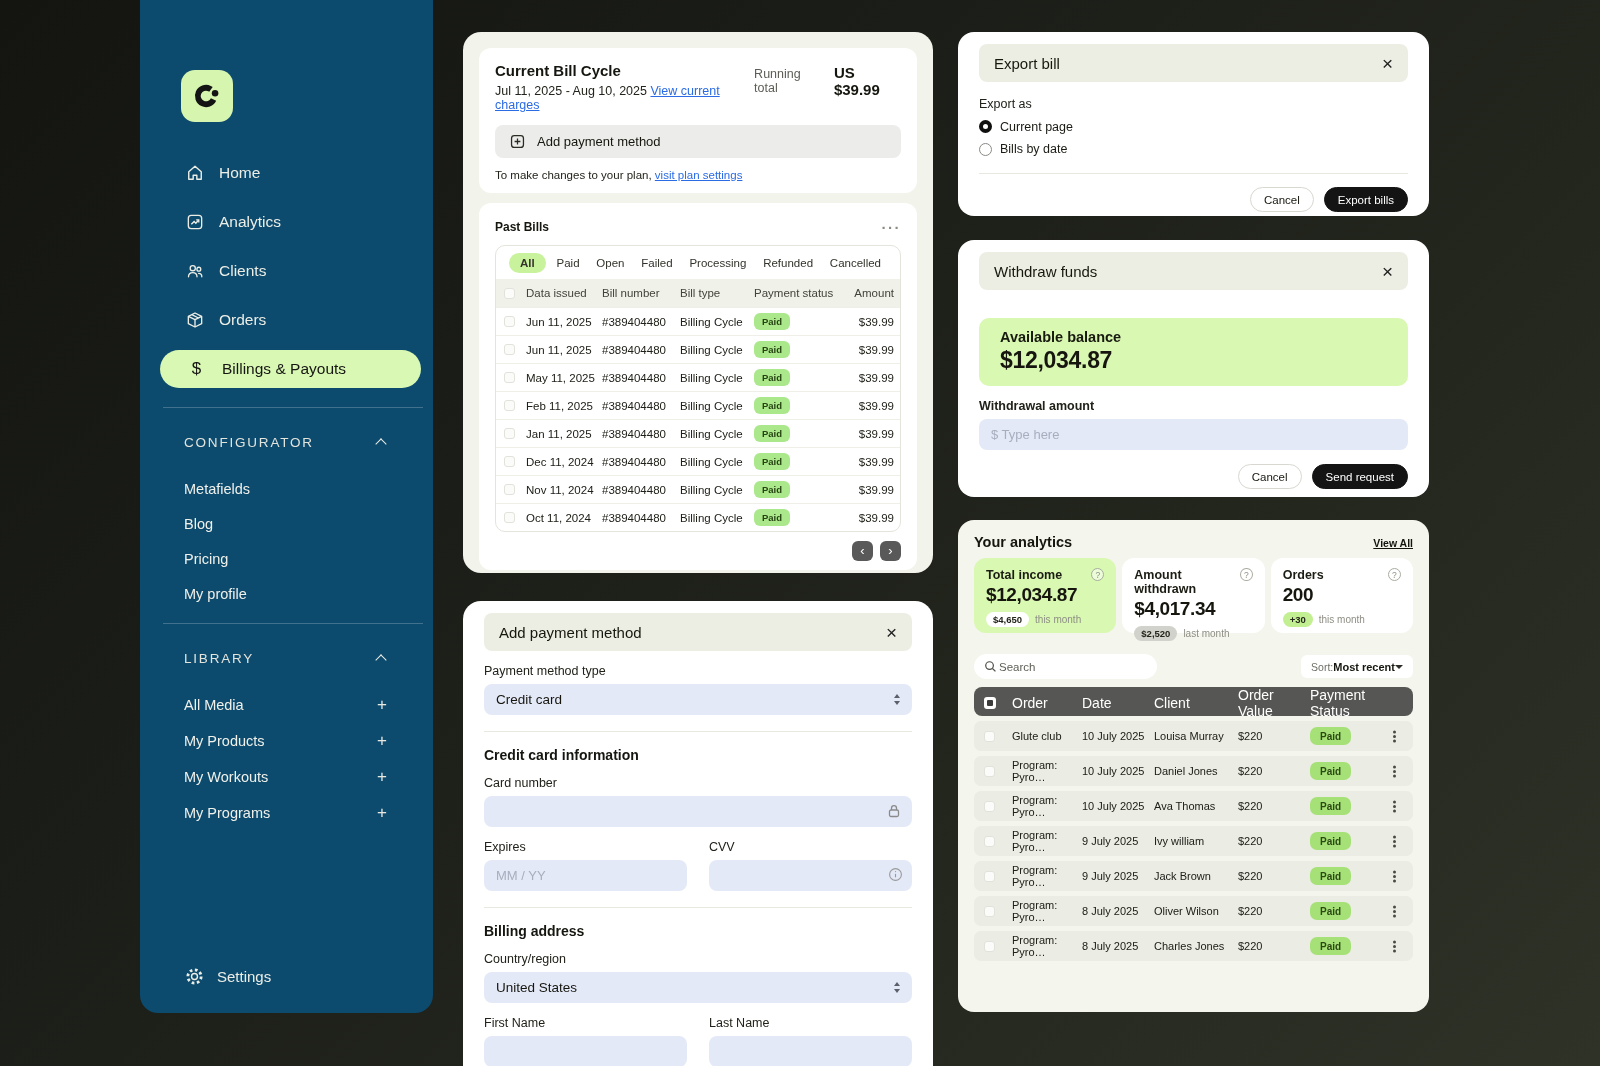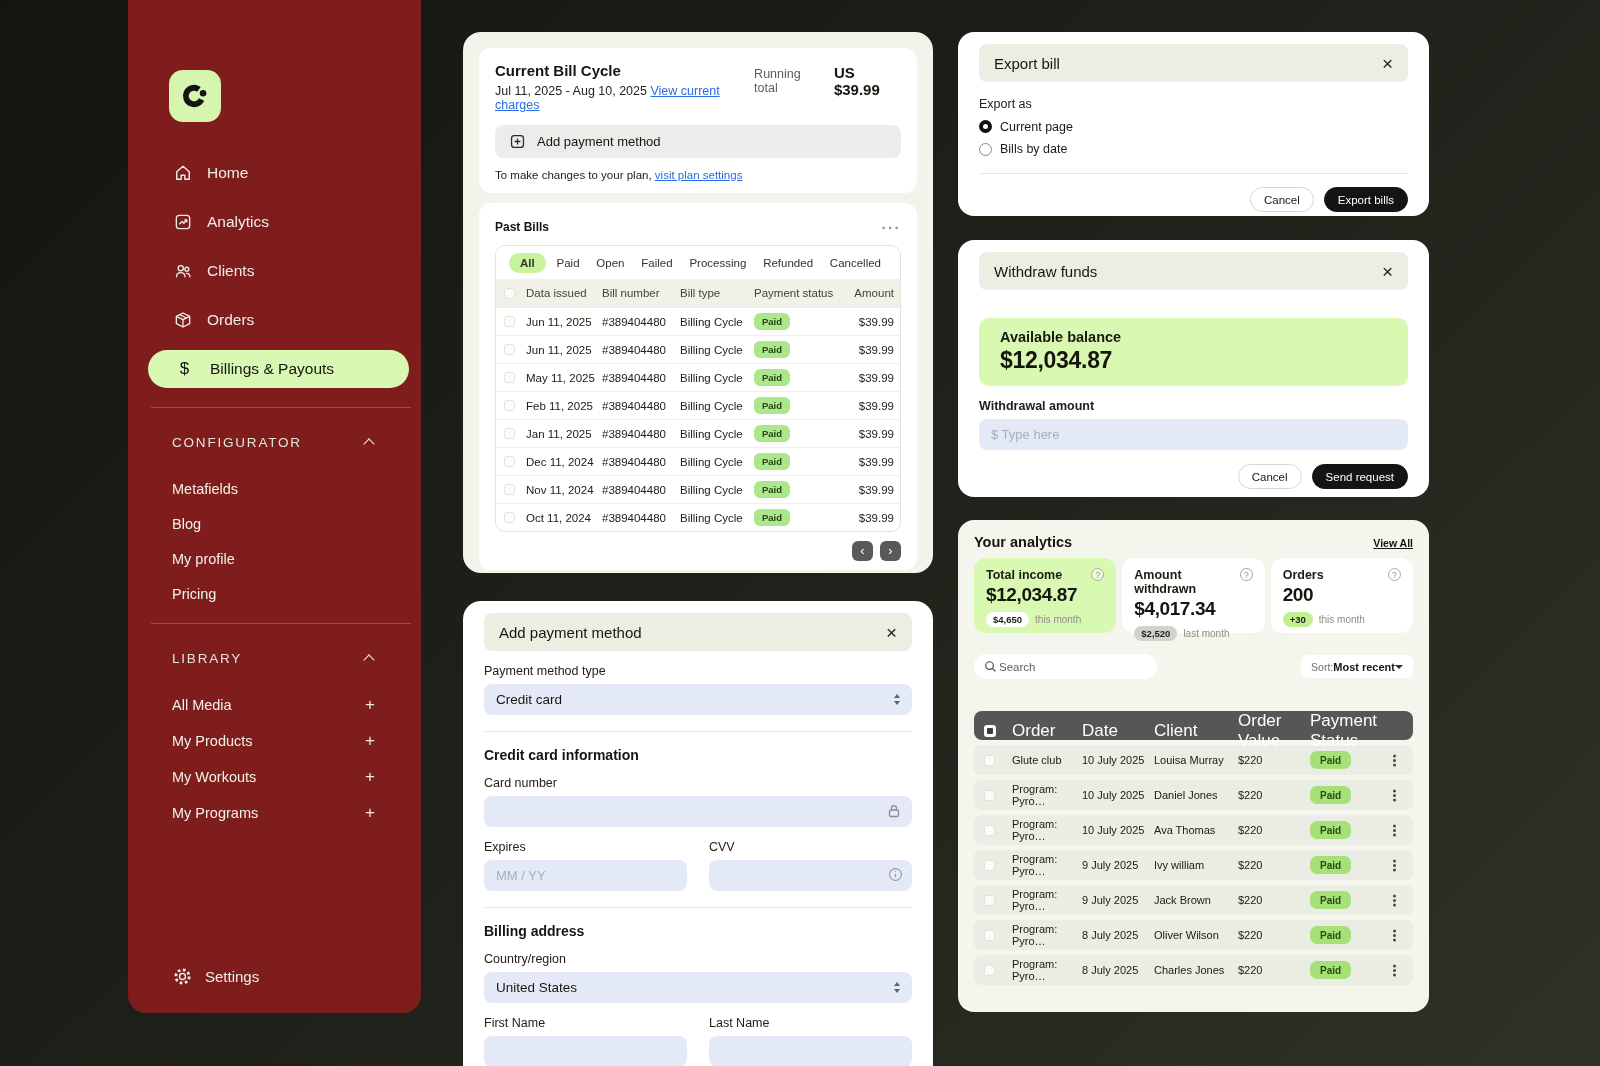--- a/index.html
+++ b/index.html
@@ -6,22 +6,22 @@
   html,body{margin:0;padding:0;}
   body{
     width:1600px;height:1066px;overflow:hidden;
     font-family:"Liberation Sans","DejaVu Sans",sans-serif;
     background:linear-gradient(135deg,#141511 0%,#1b1d18 35%,#23261d 65%,#2f3227 100%);
     color:#16160f;
   }
   .canvas{position:relative;width:1600px;height:1066px;}
 
   
-  .sidebar{position:absolute;left:128px;top:0;width:293px;height:1013px;
-    background:#7f1d1d;border-radius:0 0 18px 18px;color:#eceee6;}
+  .sidebar{position:absolute;left:140px;top:0;width:293px;height:1013px;
+    background:#0c4a6e;border-radius:0 0 18px 18px;color:#eceee6;}
   .logo{position:absolute;left:41px;top:70px;width:52px;height:52px;background:#d6f5ae;
     border-radius:14px;display:flex;align-items:center;justify-content:center;cursor:pointer;}
   .nav{position:absolute;left:0;top:148px;width:100%;}
   .nav-item{display:flex;align-items:center;gap:14px;height:49px;padding-left:44px;font-size:15.5px;cursor:pointer;}
   .nav-item .nicon{width:21px;height:21px;display:flex;align-items:center;justify-content:center;}
   .nav-item.active{margin:6px 12px 0 20px;height:38px;background:#d9f8b3;color:#161613;
     border-radius:999px;padding-left:26px;gap:15px;}
   .dollar{font-size:17px;font-weight:500;}
   .sb-divider{border-top:1px solid rgba(255,255,255,.22);margin:22px 10px 0 23px;}
   .section-head{display:flex;justify-content:space-between;align-items:center;height:30px;
@@ -140,22 +140,22 @@
     padding:0 10px;}
   .search input{border:none;outline:none;background:transparent;font-size:11.5px;width:100%;
     color:#333;font-family:inherit;}
   .search input::placeholder{color:#5e5e56;}
   .sort{height:23px;background:#fff;border-radius:6px;display:flex;align-items:center;
     padding:0 10px;font-size:10.5px;color:#6f6f66;cursor:pointer;}
   .sort b{font-size:11px;color:#16160f;font-weight:700;}
   .caret-dn{width:0;height:0;border-left:4px solid transparent;border-right:4px solid transparent;
     border-top:4.5px solid #2c2c26;}
   .ana-grid{display:grid;grid-template-columns:28px 70px 72px 84px 72px 1fr 14px;align-items:center;padding:0 10px;}
-  .ana-thead{margin-top:32px;height:29px;background:#565654;border-radius:8px;color:#fff;
-    font-size:17px;font-weight:500;}
+  .ana-thead{margin-top:8px;height:29px;background:#565654;border-radius:8px;color:#fff;
+    font-size:14px;font-weight:500;}
   .hdr-cb{width:12px;height:12px;background:#fff;border-radius:3px;display:flex;align-items:center;
     justify-content:center;cursor:pointer;}
   .hdr-cb i{width:6px;height:6px;background:#3c3c3a;border-radius:1px;}
   .ana-row{margin-top:5px;height:30px;background:#ebece3;border-radius:7px;font-size:11px;color:#20201a;}
   .ana-badge{background:#a6e178;color:#2b4a12;font-size:10px;font-weight:700;border-radius:7px;
     padding:3.5px 10px;width:max-content;}
   .kebab{width:3px;height:3px;border-radius:50%;background:#4a4a44;
     box-shadow:0 -4.5px 0 #4a4a44,0 4.5px 0 #4a4a44;cursor:pointer;margin-left:4px;}
 </style>
 </head>
@@ -228,24 +228,24 @@
         <span class="chev-up"></span>
       </div>
       <div class="sub-list">
         <div class="sub-item">
             <span>Metafields</span>
           </div>
         <div class="sub-item">
             <span>Blog</span>
           </div>
         <div class="sub-item">
-            <span>My profile</span>
+            <span>Pricing</span>
           </div>
         <div class="sub-item">
-            <span>Pricing</span>
+            <span>My profile</span>
           </div>
       </div>
 
       <div class="sb-divider" style="margin-top:12px;"></div>
 
       <div class="section-head">
         <span>LIBRARY</span>
         <span class="chev-up"></span>
       </div>
       <div class="sub-list">

